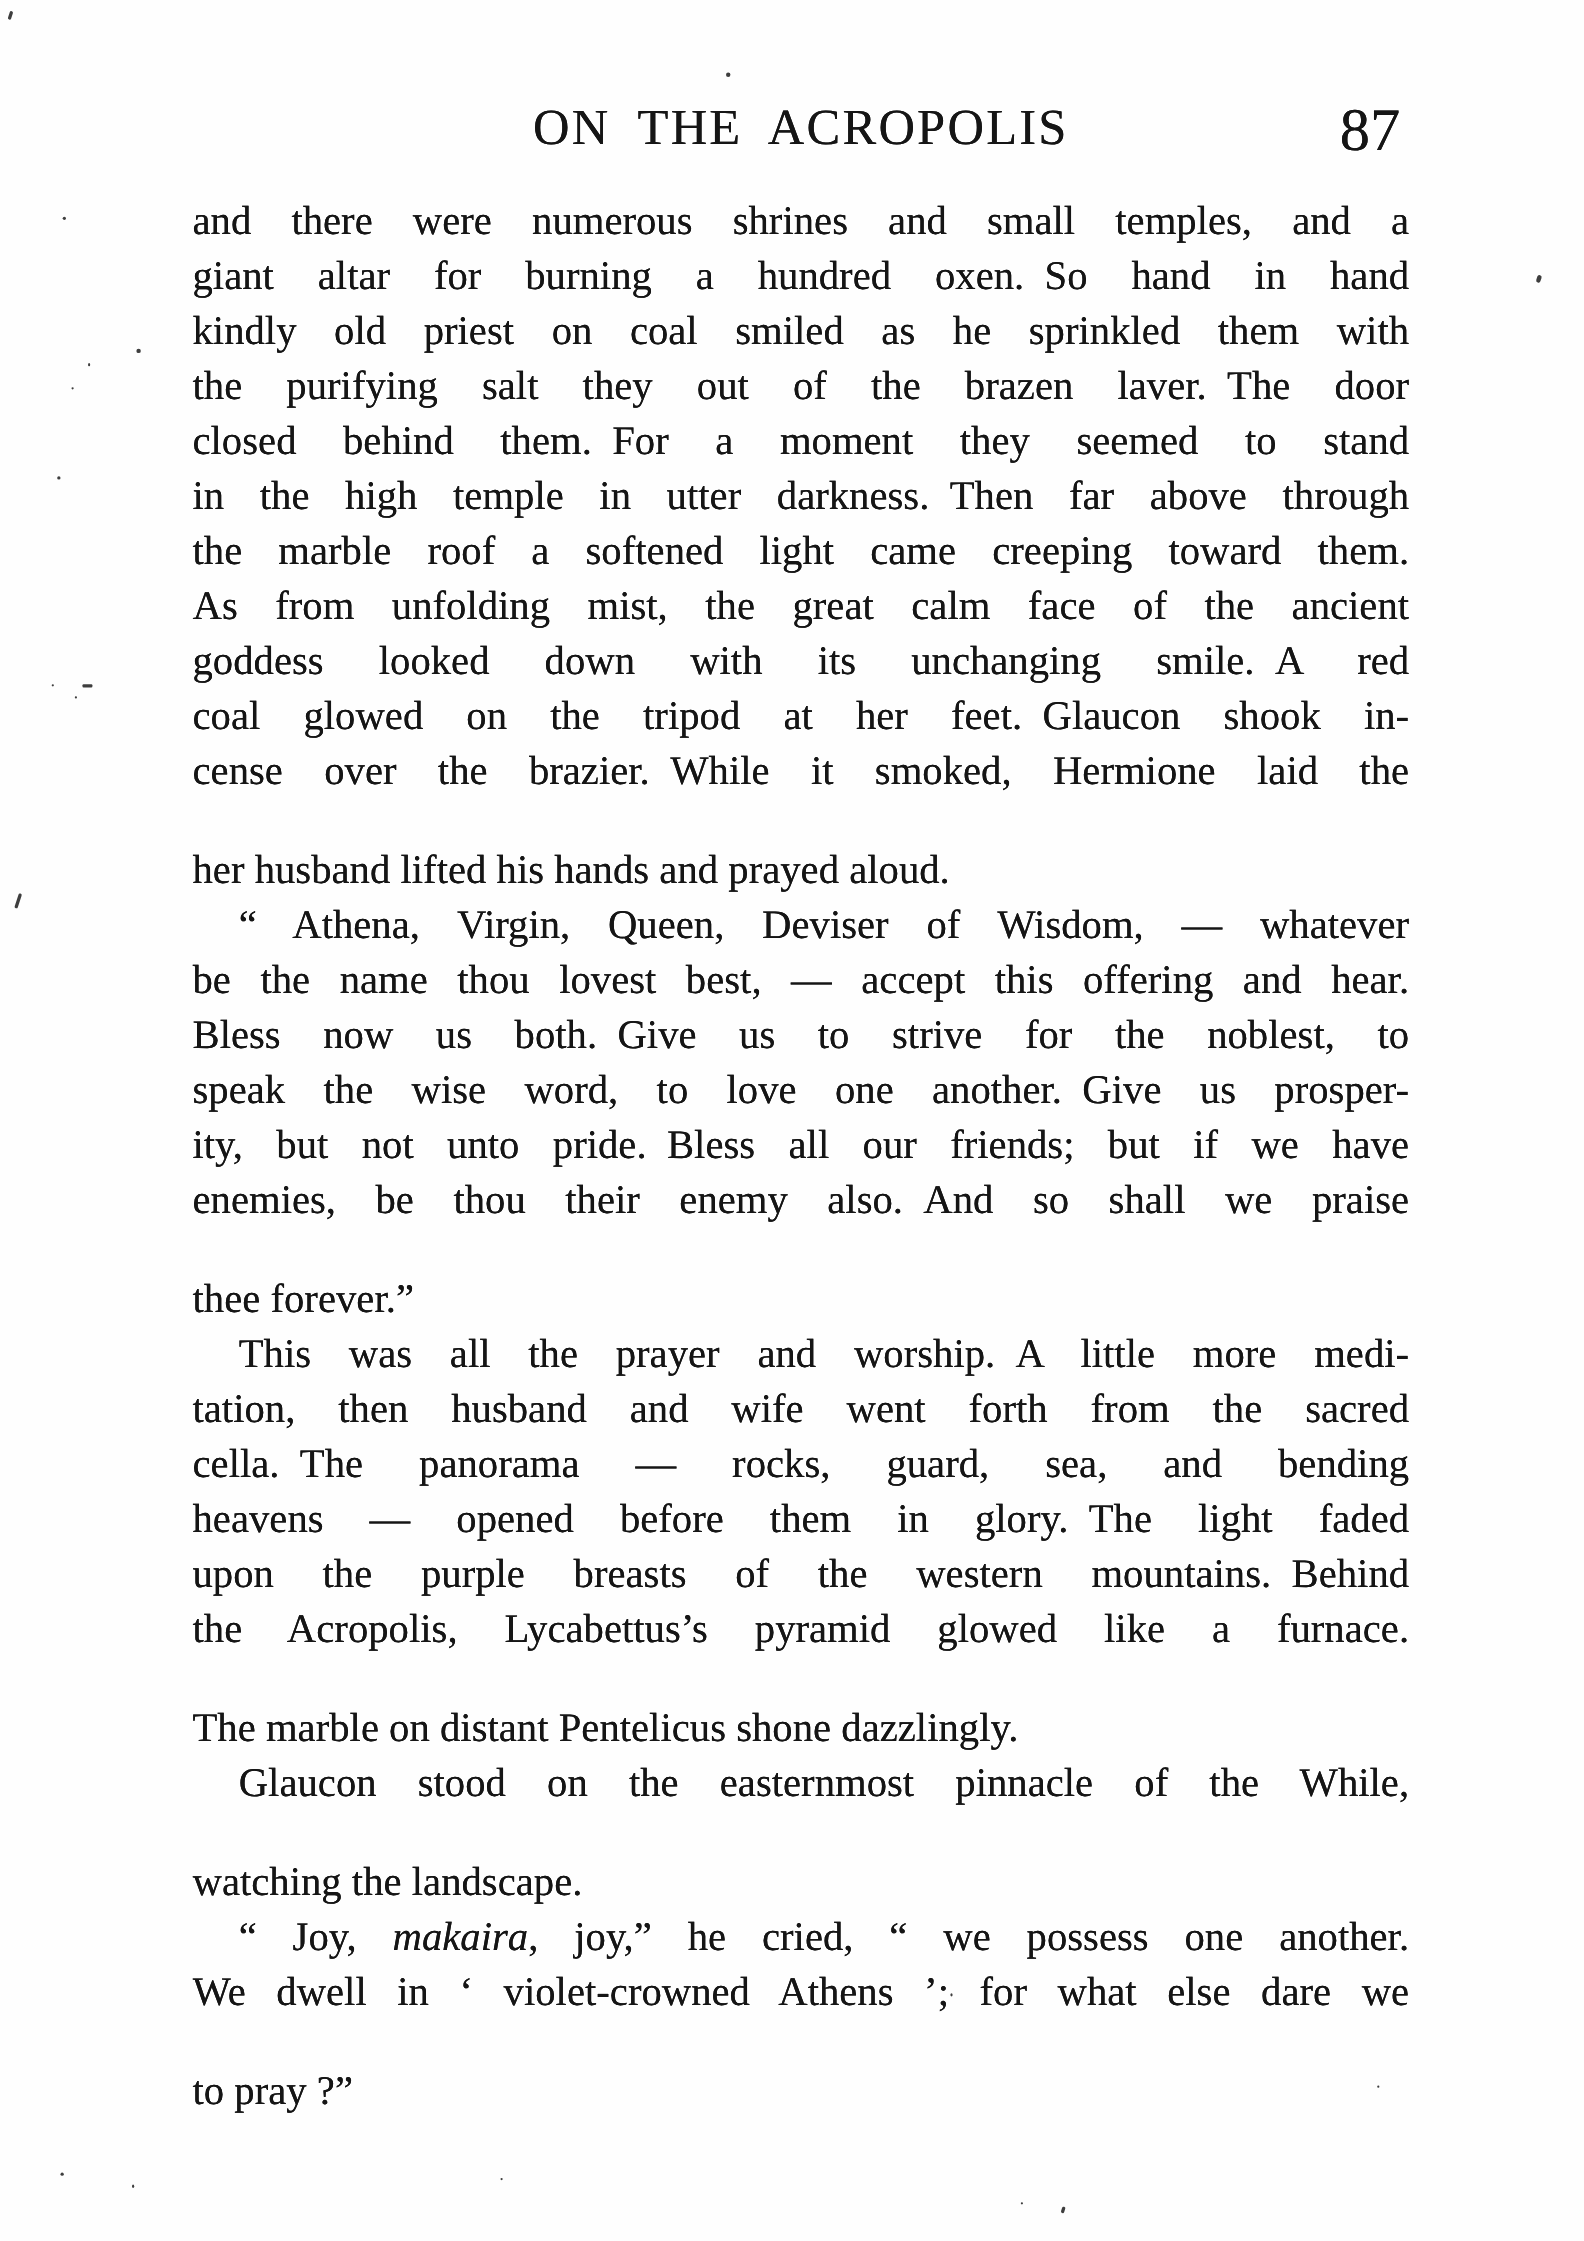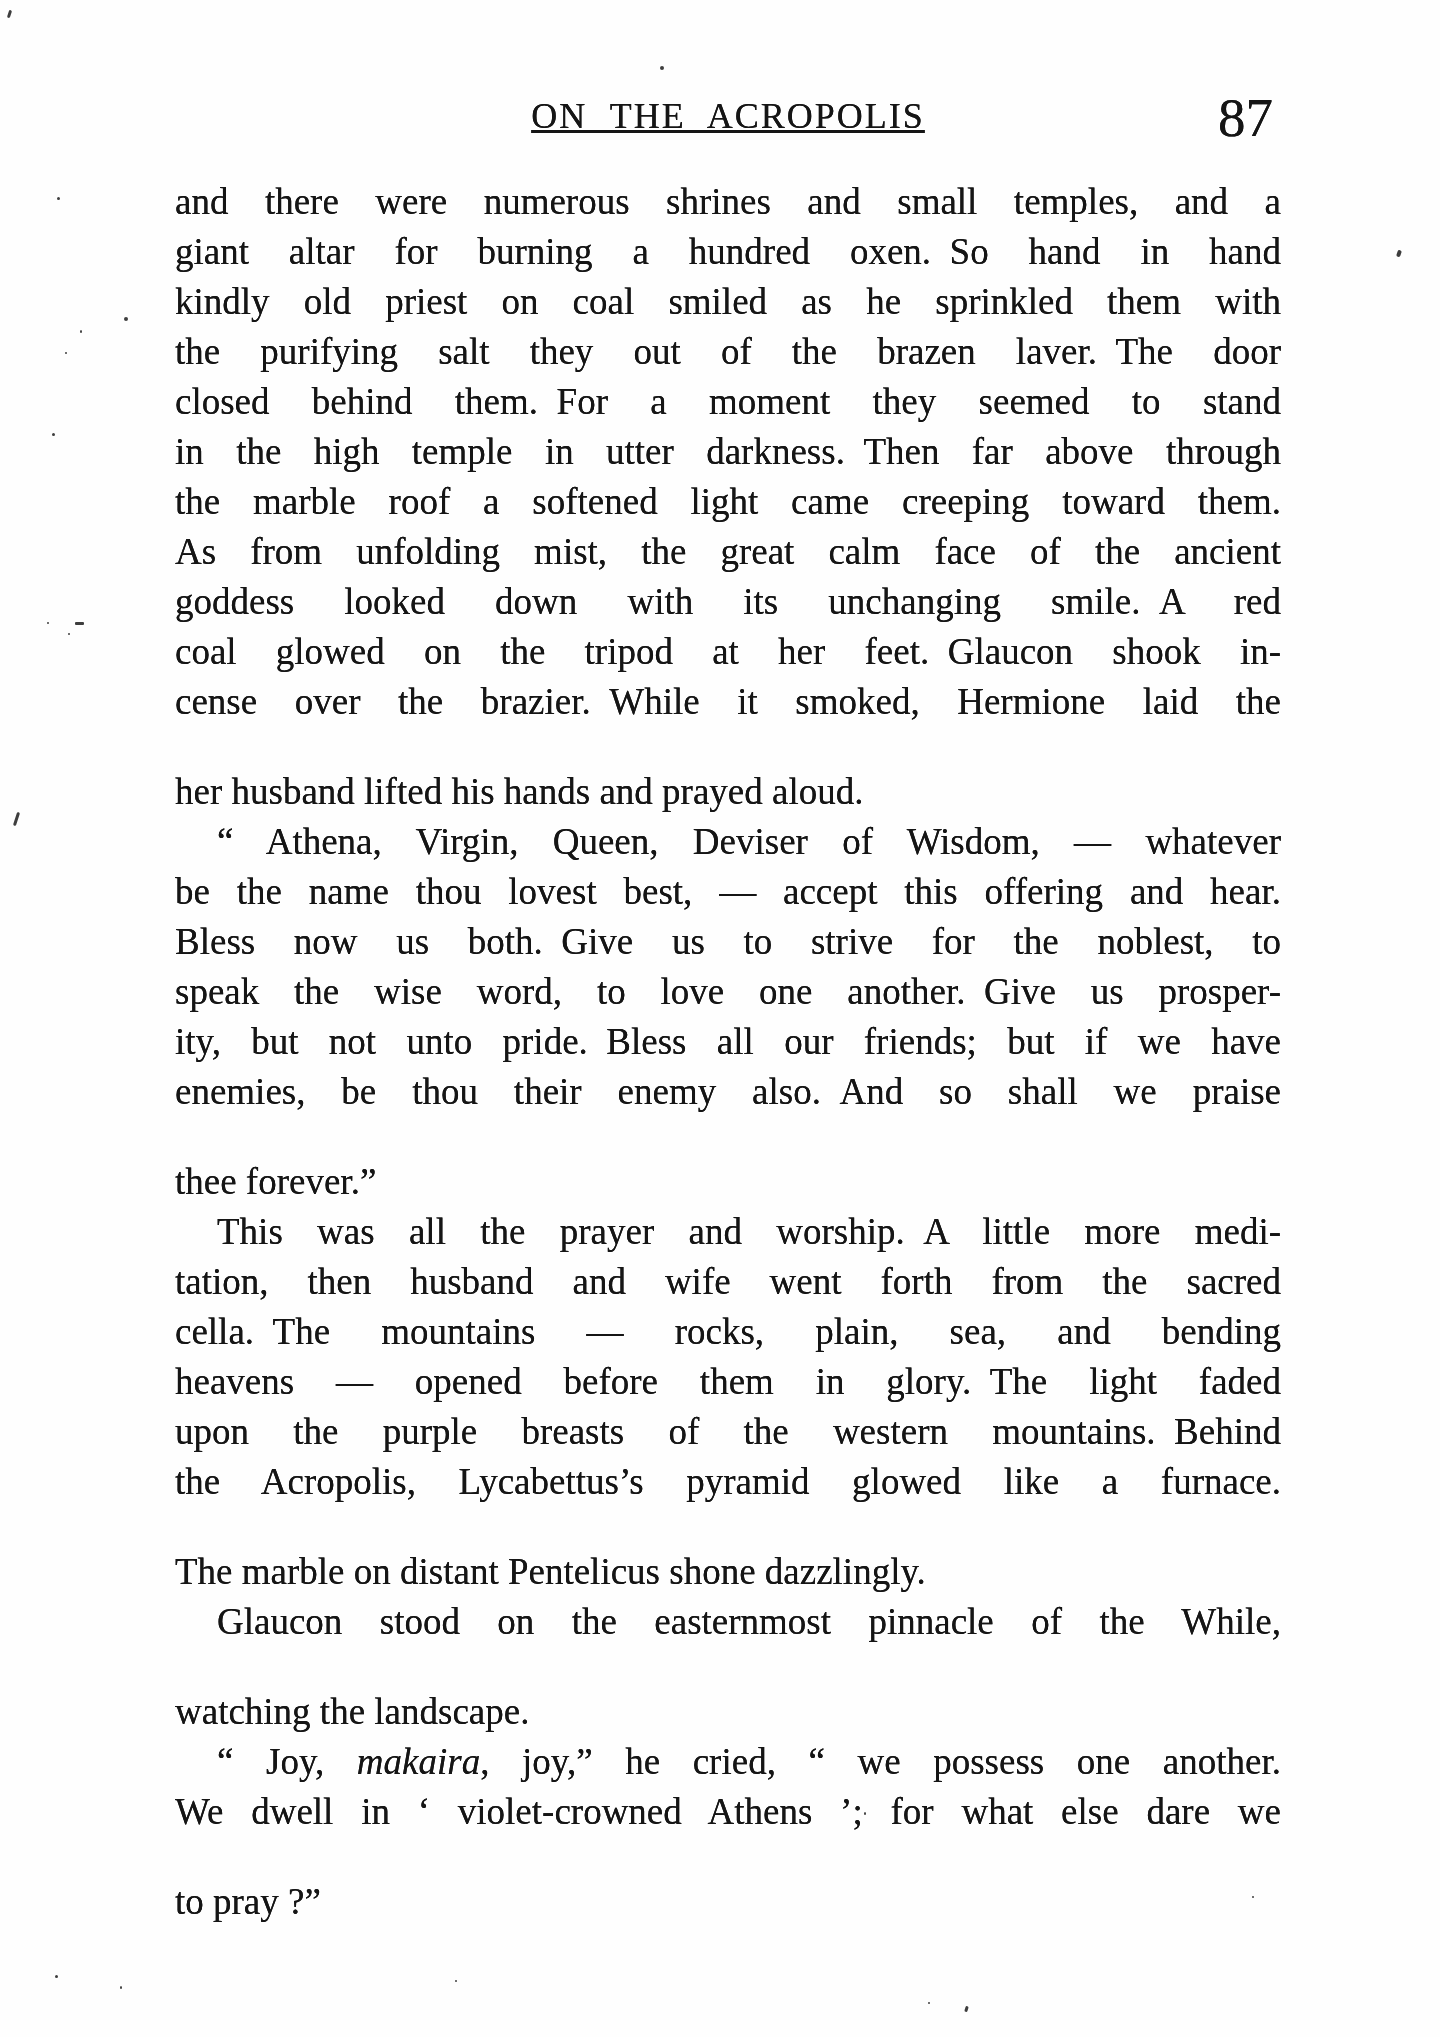--- a/index.html
+++ b/index.html
@@ -19,26 +19,25 @@
   }
   .running-header {
     position: absolute;
     left: 175px;
     top: 90px;
     width: 1106px;
     height: 56px;
   }
   .running-title {
     text-align: center;
-    font-size: 36px;
+    font-size: 46px;
     line-height: 52px;
     letter-spacing: 2px;
     word-spacing: 12px;
     text-shadow: 0 0 0.6px currentColor;
-    text-decoration: underline;
   }
   .page-number {
     position: absolute;
     right: 8px;
     top: 2px;
     font-size: 55px;
     line-height: 52px;
     text-shadow: 0 0 0.6px currentColor;
   }
   .page-body {
@@ -100,21 +99,21 @@
         <div class="line">be the name thou lovest best, — accept this offering and hear.</div>
         <div class="line">Bless now us both. Give us to strive for the noblest, to</div>
         <div class="line">speak the wise word, to love one another. Give us prosper-</div>
         <div class="line">ity, but not unto pride. Bless all our friends; but if we have</div>
         <div class="line">enemies, be thou their enemy also. And so shall we praise</div>
         <div class="line last">thee forever.”</div>
       </div>
       <div class="paragraph">
         <div class="line indent">This was all the prayer and worship. A little more medi-</div>
         <div class="line">tation, then husband and wife went forth from the sacred</div>
-        <div class="line">cella. The mountains — rocks, plain, sea, and bending</div>
+        <div class="line">cella. The panorama — rocks, guard, sea, and bending</div>
         <div class="line">heavens — opened before them in glory. The light faded</div>
         <div class="line">upon the purple breasts of the western mountains. Behind</div>
         <div class="line">the Acropolis, Lycabettus’s pyramid glowed like a furnace.</div>
         <div class="line last">The marble on distant Pentelicus shone dazzlingly.</div>
       </div>
       <div class="paragraph">
         <div class="line indent">Glaucon stood on the easternmost pinnacle of the While,</div>
         <div class="line last">watching the landscape.</div>
       </div>
       <div class="paragraph">

